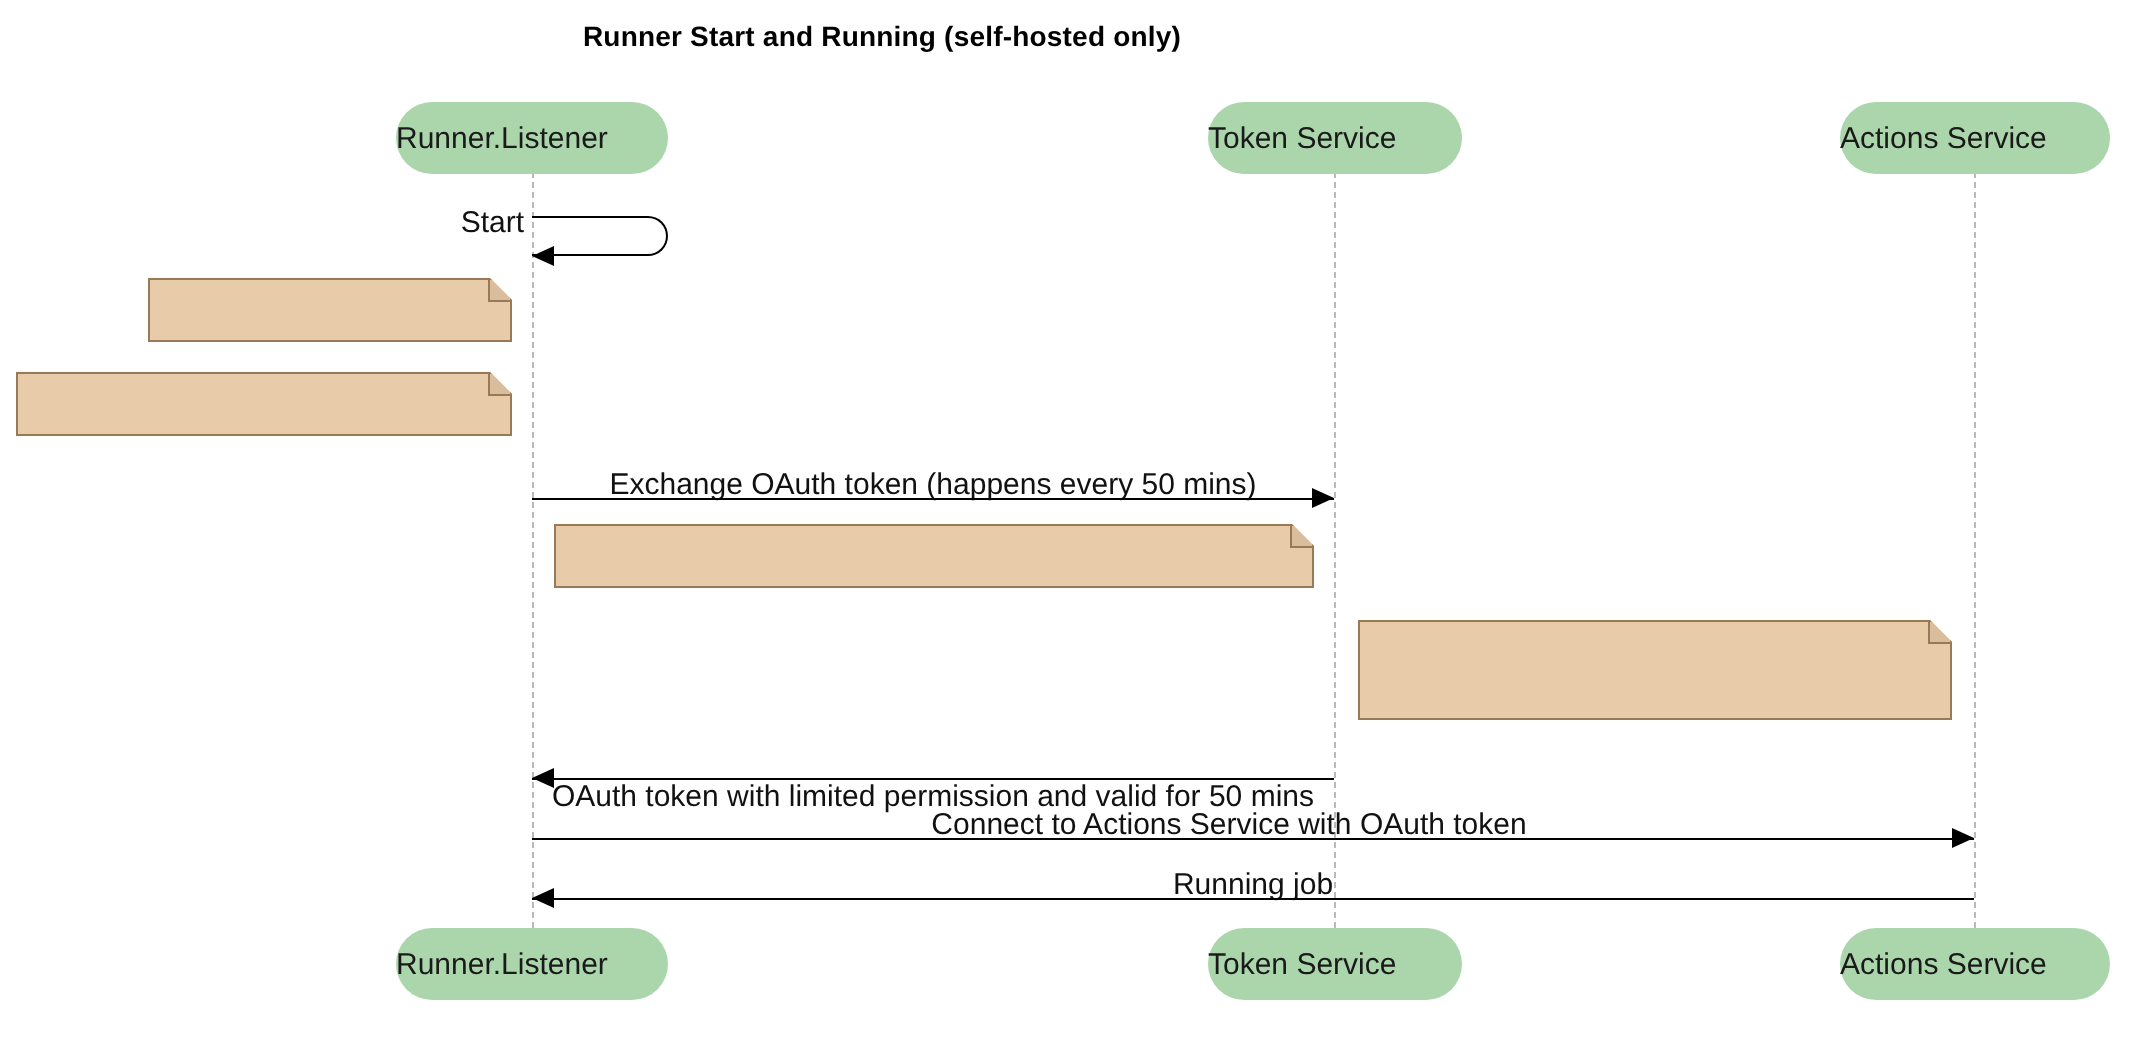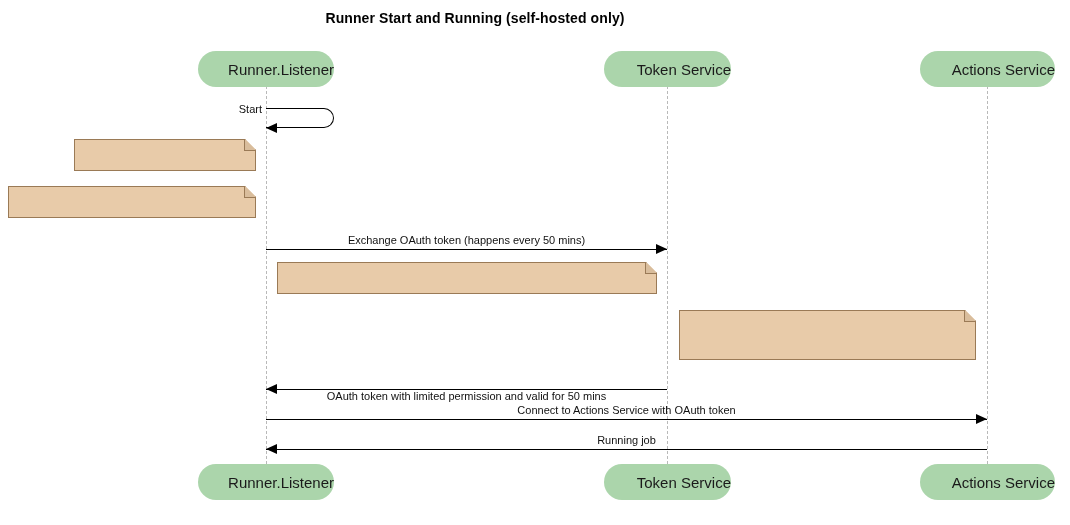--- a/index.html
+++ b/index.html
@@ -21,37 +21,36 @@
   .diagram-title {
     position: absolute;
     left: 0;
     top: 10px;
     width: 882px;
     text-align: center;
     font-size: 14px;
     font-weight: bold;
     color: #000000;
     letter-spacing: 0.1px;
-    padding-left: 34px;
   }
   
   .lifeline {
     position: absolute;
     width: 0;
     border-left: 1px dashed #b9b9b9;
   }
   
   .participant {
     position: absolute;
     height: 36px;
     background: #abd5ab;
     border-radius: 18px;
     display: flex;
     align-items: center;
-    justify-content: flex-end;
+    justify-content: flex-start;
     color: #1a1a1a;
     font-size: 15px;
     white-space: nowrap;
     box-sizing: border-box;
   }
   
   .note {
     position: absolute;
     background: #e8cba9;
     border: 1px solid #9a7a56;
@@ -92,21 +91,21 @@
     border-bottom: 5px solid transparent;
   }
   .arrowhead.right {
     border-left: 11px solid #000000;
   }
   .arrowhead.left {
     border-right: 11px solid #000000;
   }
   .msg-label {
     position: absolute;
-    font-size: 11px;
+    font-size: 15px;
     color: #111111;
     white-space: nowrap;
     text-align: center;
   }
   
   .self-msg {
     position: absolute;
     box-sizing: border-box;
     border: 1.4px solid #000000;
     border-left: none;
@@ -171,21 +170,21 @@
   </div>
 
   <div class="msg-label" style="left:266px; top:234px; width:401px;text-align:center;">Exchange OAuth token (happens every 50 mins)</div>
   <div class="msg" style="left:266px; top:249px; width:401px;"></div>
   <div class="arrowhead right" style="left:656px; top:244px;"></div>
 
   <div class="msg-label" style="left:266px; top:390px; width:401px;">OAuth token with limited permission and valid for 50 mins</div>
   <div class="msg" style="left:266px; top:389px; width:401px;"></div>
   <div class="arrowhead left" style="left:266px; top:384px;"></div>
 
-  <div class="msg-label" style="left:266px; top:404px; width:721px;">Connect to Actions Service with OAuth token</div>
+  <div class="msg-label" style="left:254px; top:404px; width:721px;">Connect to Actions Service with OAuth token</div>
   <div class="msg" style="left:266px; top:419px; width:721px;"></div>
   <div class="arrowhead right" style="left:976px; top:414px;"></div>
 
   <div class="msg-label" style="left:266px; top:434px; width:721px;">Running job</div>
   <div class="msg" style="left:266px; top:449px; width:721px;"></div>
   <div class="arrowhead left" style="left:266px; top:444px;"></div>
 
 </div>
 
 </body></html>

